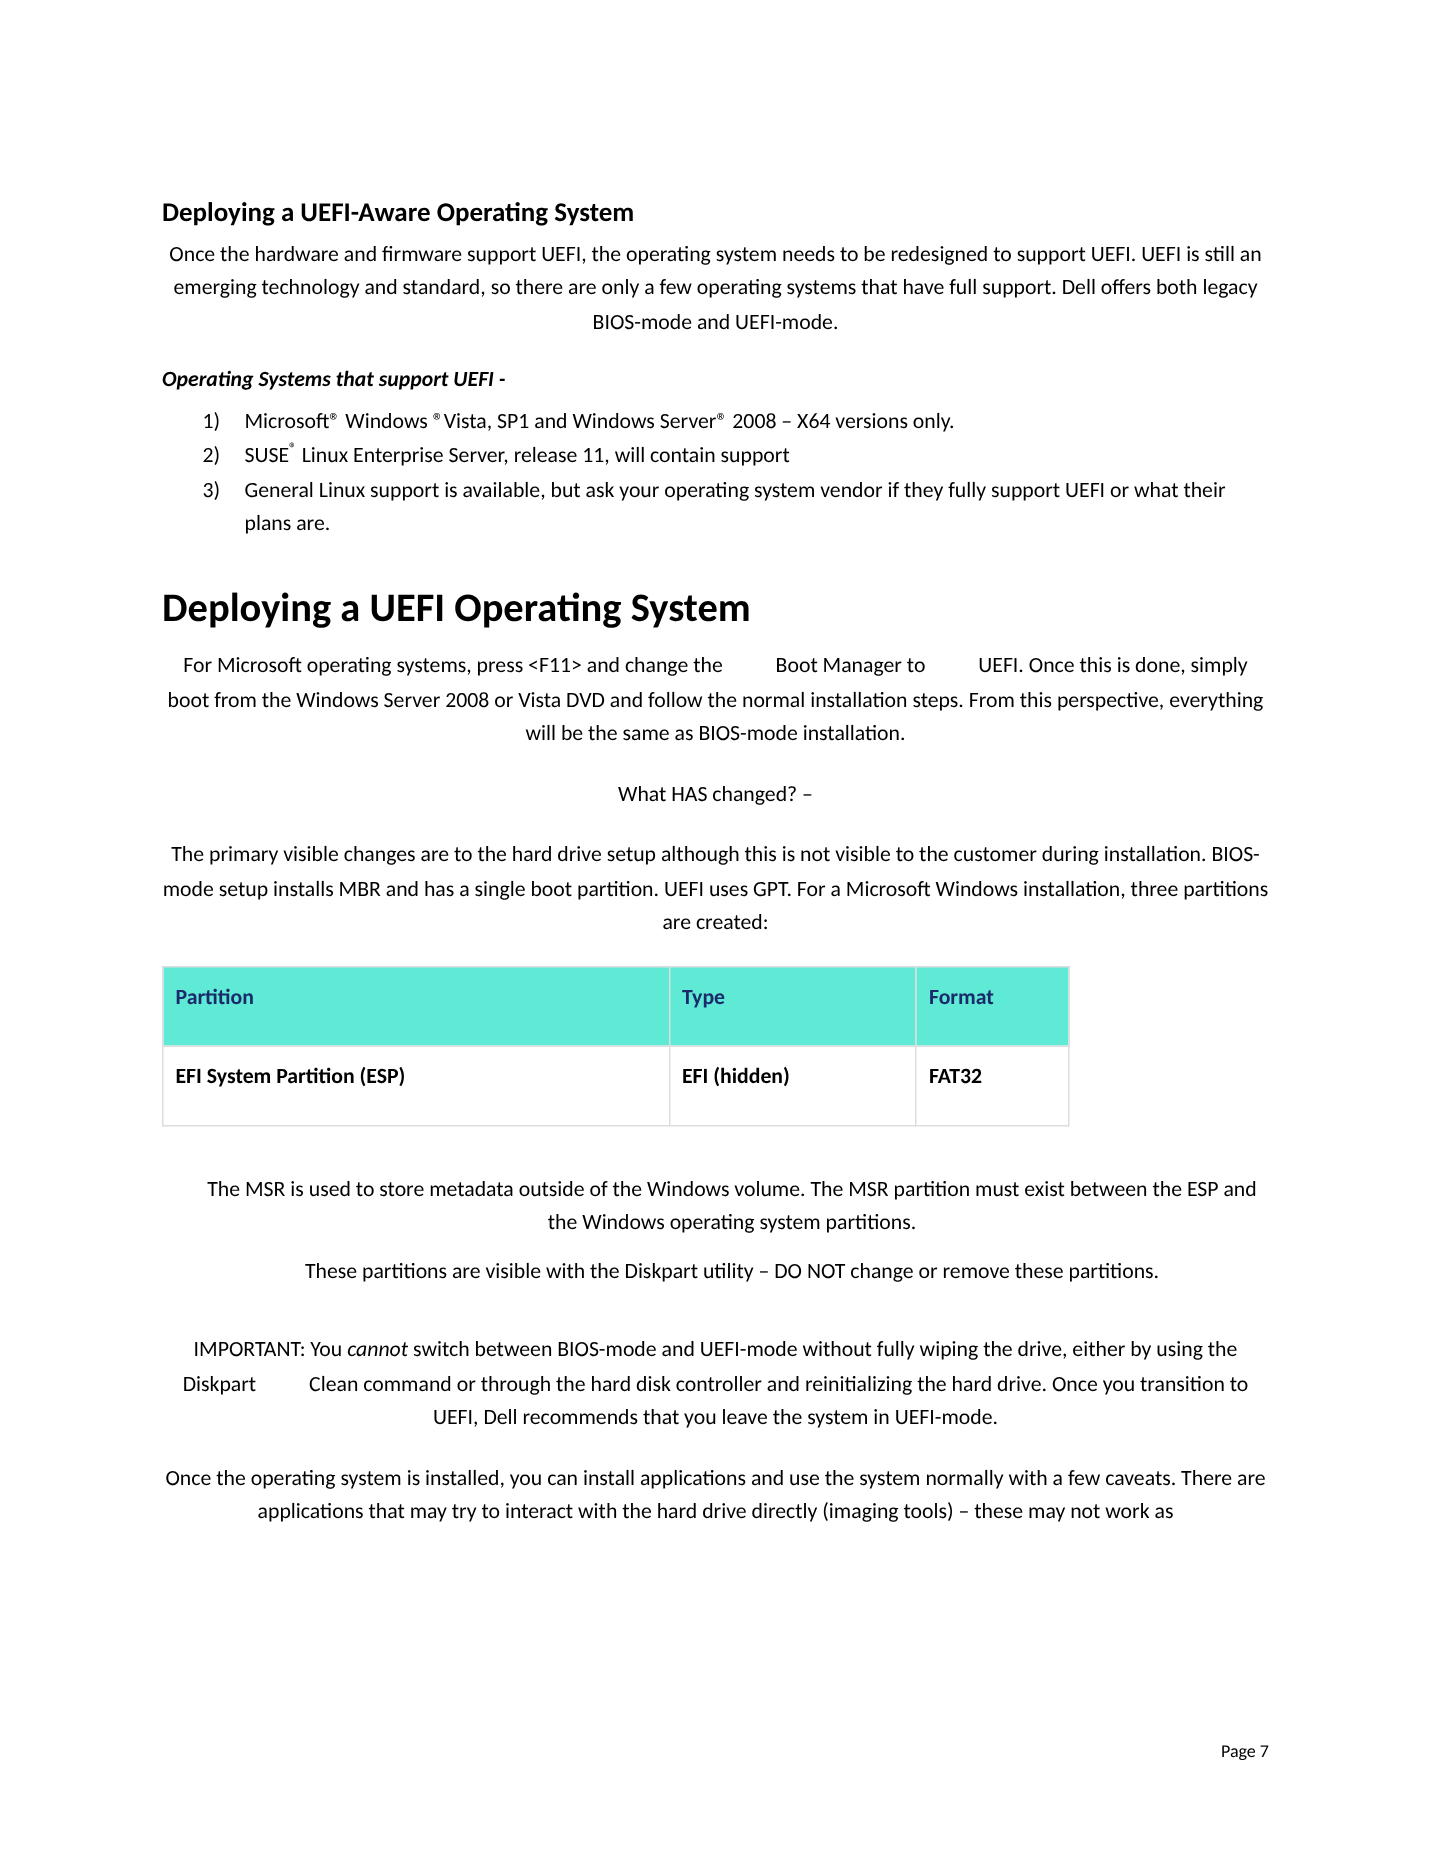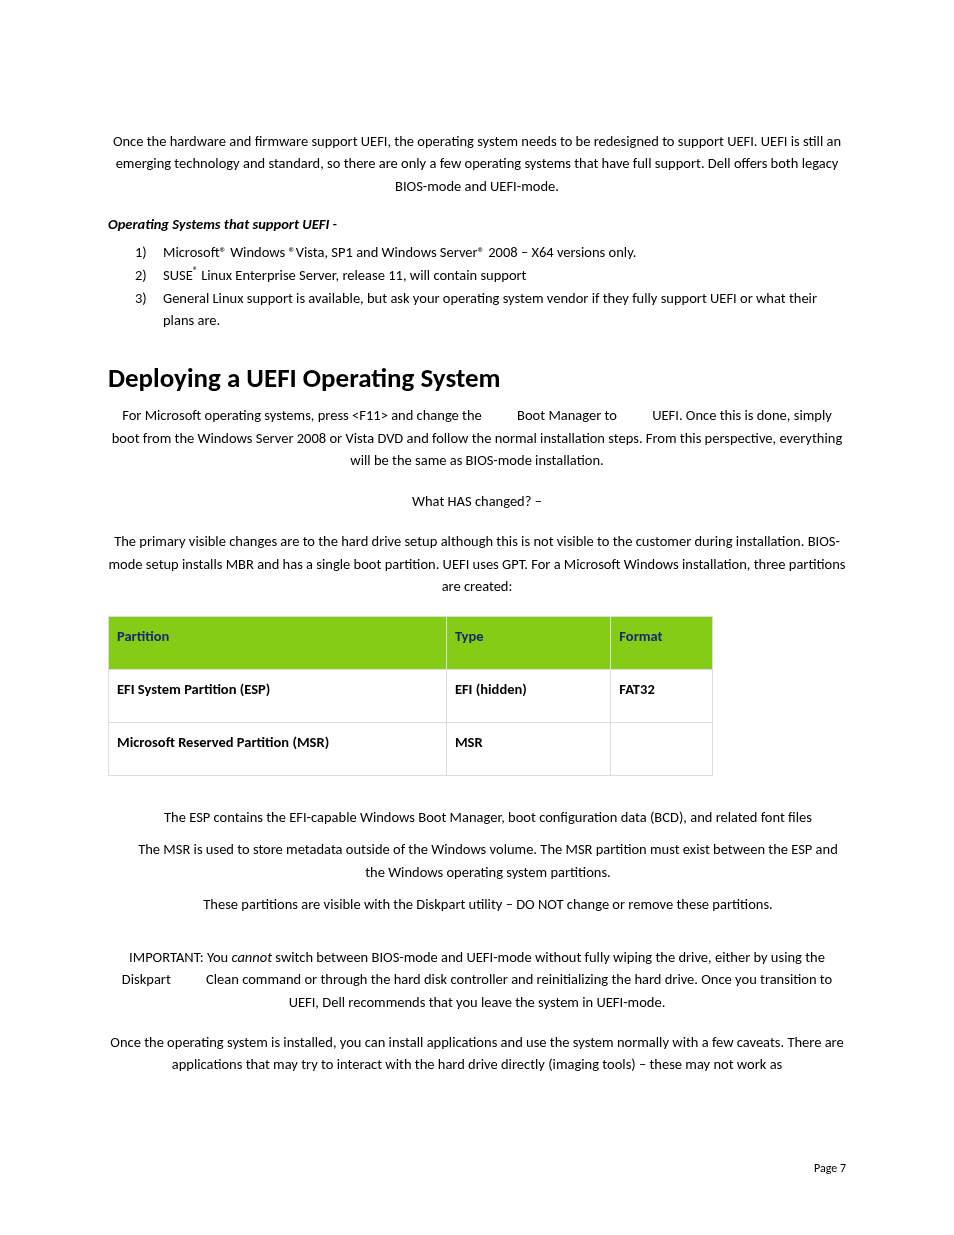--- a/index.html
+++ b/index.html
@@ -64,21 +64,21 @@
   }
   table.partition-table th,
   table.partition-table td {
     border: 1px solid #ddd;
     text-align: left;
     font-size: 14.5px;
     vertical-align: top;
     font-weight: bold;
   }
   table.partition-table th {
-    background: #84cc16;
+    background: #5eead4;
     color: #1a2a6b;
     font-weight: bold;
     padding: 10px 8px 24px 8px;
   }
   table.partition-table td {
     padding: 10px 8px 24px 8px;
   }
   .col-partition { width: 355px; }
   .col-type { width: 160px; }
   .col-format { width: 90px; }
@@ -94,20 +94,21 @@
     right: 108px;
     font-size: 12px;
     text-align: center;
   }
 </style>
 </head>
 <body>
 
 <div class="page">
 
+  <h2 class="section-heading">Deploying a UEFI-Aware Operating System</h2>
   <p>Once the hardware and firmware support UEFI, the operating system needs to be redesigned to support UEFI. UEFI is still an emerging technology and standard, so there are only a few operating systems that have full support. Dell offers both legacy BIOS-mode and UEFI-mode.</p>
   <div class="bold-line">Operating Systems that support UEFI -</div>
 
   <ol class="num-list">
     <li>
       <span class="marker">1)</span>
       <span>Microsoft® Windows ®Vista, SP1 and Windows Server® 2008 – X64 versions only.</span>
     </li>
     <li>
       <span class="marker">2)</span>
@@ -135,30 +136,24 @@
         <th class="col-type">Type</th>
         <th class="col-format">Format</th>
       </tr>
     </thead>
     <tbody>
       <tr>
         <td>EFI System Partition (ESP)</td>
         <td>EFI (hidden)</td>
         <td>FAT32</td>
       </tr>
-      <tr>
-        <td>Microsoft Reserved Partition (MSR)</td>
-        <td>MSR</td>
-        <td></td>
-      </tr>
     </tbody>
   </table>
 
   <div class="note-block">
-    <p>The ESP contains the EFI-capable Windows Boot Manager, boot configuration data (BCD), and related font files</p>
     <p>The MSR is used to store metadata outside of the Windows volume. The MSR partition must exist between the ESP and the Windows operating system partitions.</p>
     <p>These partitions are visible with the Diskpart utility – DO NOT change or remove these partitions.</p>
   </div>
 
   <p style="margin-top:30px">
     <span>IMPORTANT:  You </span><span class="inline-italic">cannot</span><span> switch between BIOS-mode and UEFI-mode without fully wiping the drive, either by using the Diskpart </span><span class="inline-bold">Clean</span><span> command or through the hard disk controller and reinitializing the hard drive.  Once you transition to UEFI, Dell recommends that you leave the system in UEFI-mode.</span>
   </p>
 
   <p>Once the operating system is installed, you can install applications and use the system normally with a few caveats.  There are applications that may try to interact with the hard drive directly (imaging tools) – these may not work as</p>
 

